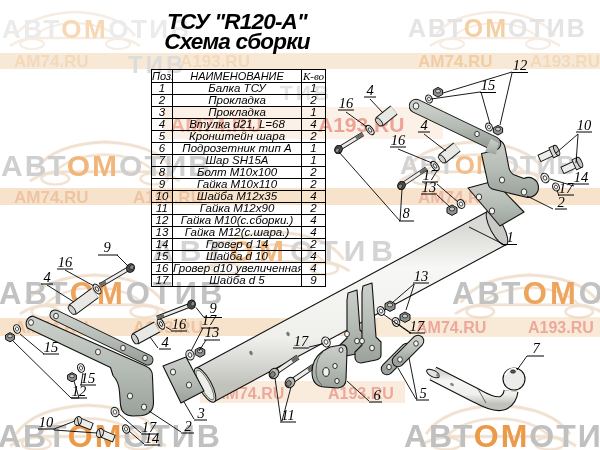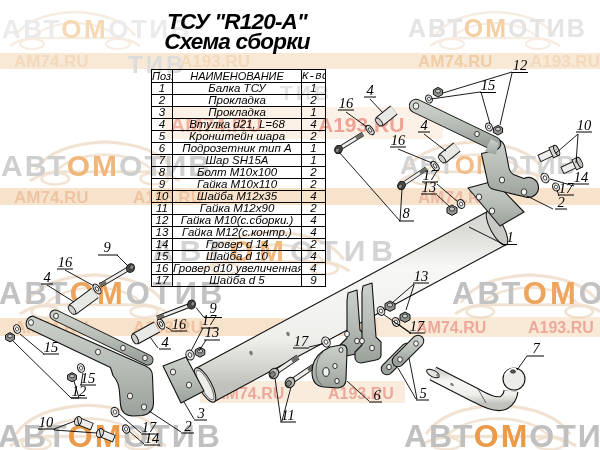--- a/index.html
+++ b/index.html
@@ -10,21 +10,21 @@
   .title{position:absolute;left:0;top:12px;width:474px;text-align:center;z-index:4;
          font-family:"Liberation Sans",sans-serif;font-style:italic;font-weight:bold;
          font-size:22.5px;line-height:20px;color:#000;letter-spacing:-0.8px}
   table.parts{position:absolute;left:151px;top:69px;z-index:3;border-collapse:collapse;outline:1px solid #000;outline-offset:-1px;
         table-layout:fixed;width:174px;background:transparent;
         font-family:"Liberation Sans",sans-serif;font-style:italic;font-weight:normal;
         font-size:11.5px;color:#000}
   table.parts td{border:1px solid #000;padding:0;text-align:center;height:11.0px;
         line-height:11px;overflow:hidden;white-space:nowrap}
   table.parts tr.hdr td{height:12px;font-size:11px;letter-spacing:0px}
-  .kvo{font-family:Liberation Mono, monospace}
+  .kvo{font-family:Liberation Serif, serif}
 </style>
 </head>
 <body>
 <div class="page">
 
 <svg class="wm" viewBox="0 0 600 450">
   <defs>
     <g id="car">
       <path d="M5,30 Q20,8 65,6 Q110,8 125,30" fill="none" stroke-width="2.5"></path>
       <path d="M0,40 Q10,33 22,32 L108,32 Q120,33 130,40" fill="none" stroke-width="2.5"></path>
@@ -544,21 +544,21 @@
           <td>Гайка М12х90</td>
           <td>2</td>
         </tr>
   <tr>
           <td>12</td>
           <td>Гайка М10(с.сборки.)</td>
           <td>4</td>
         </tr>
   <tr>
           <td>13</td>
-          <td>Гайка М12(с.контр.)</td>
+          <td>Гайка М12(с.шара.)</td>
           <td>4</td>
         </tr>
   <tr>
           <td>14</td>
           <td>Гровер d 14</td>
           <td>2</td>
         </tr>
   <tr>
           <td>15</td>
           <td>Шайба d 10</td>

